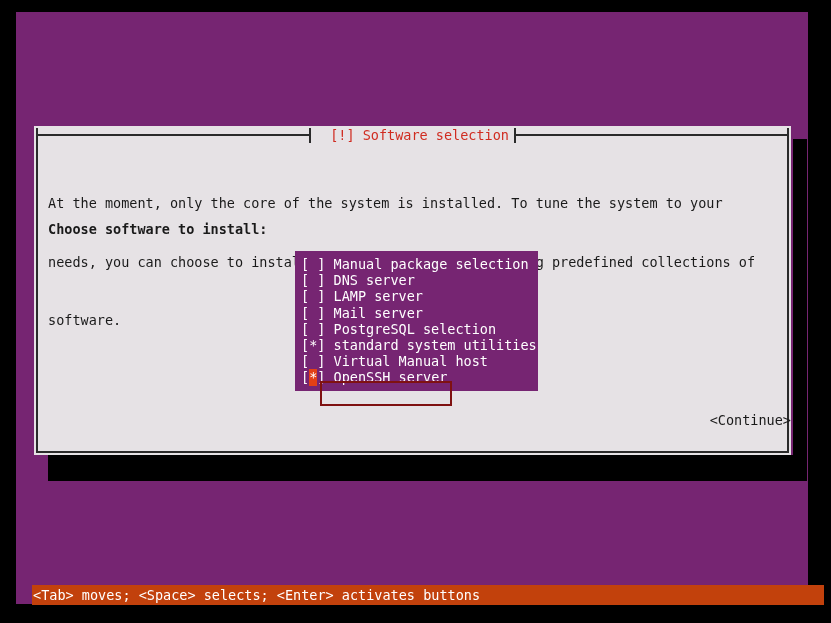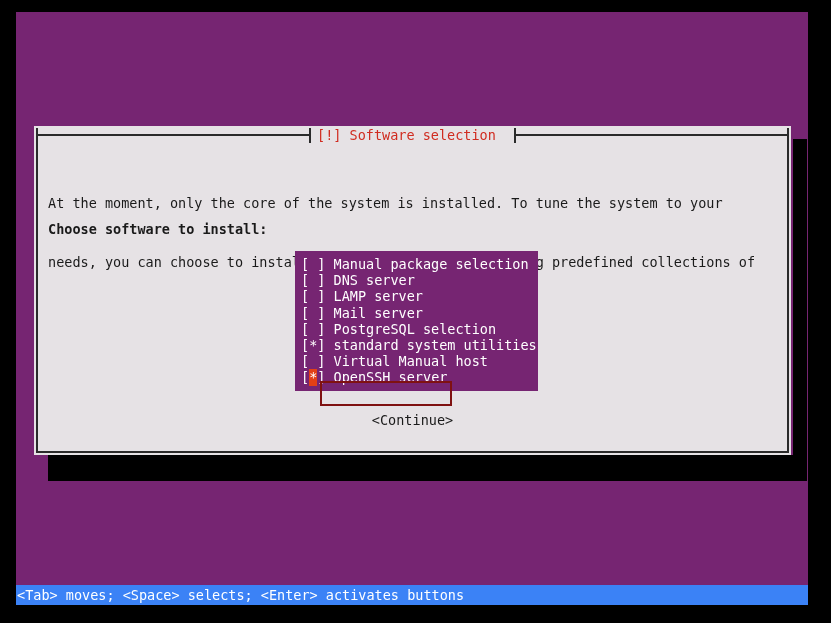--- a/index.html
+++ b/index.html
@@ -86,21 +86,21 @@
     height: 15px;
     background: #2b2b2b;
   }
   .title-cap.left  { left: 275px; }
   .title-cap.right { left: 480px; }
   .dialog-title {
     position: absolute;
     left: 283px;
     top: 0px;
     width: 192px;
-    text-align: left;
+    text-align: right;
     font-size: 13.5px;
     line-height: 18px;
     color: #d02b20;
     white-space: pre;
     letter-spacing: 0px;
   }
 
   
   .frame-left {
     position: absolute;
@@ -186,35 +186,35 @@
     box-sizing: border-box;
     pointer-events: none;
   }
 
   
   #continue-btn {
     position: absolute;
     left: 0;
     top: 285px;
     width: 757px;
-    text-align: center;
+    text-align: right;
     font-size: 13.5px;
     line-height: 18px;
     color: #1a1a1a;
     white-space: pre;
   }
 
   
   #status-bar {
     position: absolute;
-    left: 16px;
+    left: 32px;
     top: 585px;
     width: 792px;
     height: 20px;
-    background: #3b82f6;
+    background: #c2410c;
     color: #ffffff;
     font-size: 13.5px;
     line-height: 20px;
     white-space: pre;
     padding-left: 1px;
     box-sizing: border-box;
   }
 </style>
 </head>
 <body>
@@ -236,20 +236,21 @@
       <div class="title-rule right"></div>
     </div>
 
     <div class="frame-left"></div>
     <div class="frame-right"></div>
     <div class="frame-bottom"></div>
 
     <div id="body-text">
       <div class="body-line">At the moment, only the core of the system is installed. To tune the system to your</div>
       <div class="body-line">needs, you can choose to install one or more of the following predefined collections of</div>
+      <div class="body-line">software.</div>
     </div>
 
     <div id="prompt-line">Choose software to install:</div>
 
     <div id="list-box">
         <div class="list-row"><span class="cb">[</span><span class="cb"> </span><span class="cb">] </span><span class="row-label">Manual package selection</span></div>
         <div class="list-row"><span class="cb">[</span><span class="cb"> </span><span class="cb">] </span><span class="row-label">DNS server</span></div>
         <div class="list-row"><span class="cb">[</span><span class="cb"> </span><span class="cb">] </span><span class="row-label">LAMP server</span></div>
         <div class="list-row"><span class="cb">[</span><span class="cb"> </span><span class="cb">] </span><span class="row-label">Mail server</span></div>
         <div class="list-row"><span class="cb">[</span><span class="cb"> </span><span class="cb">] </span><span class="row-label">PostgreSQL selection</span></div>

